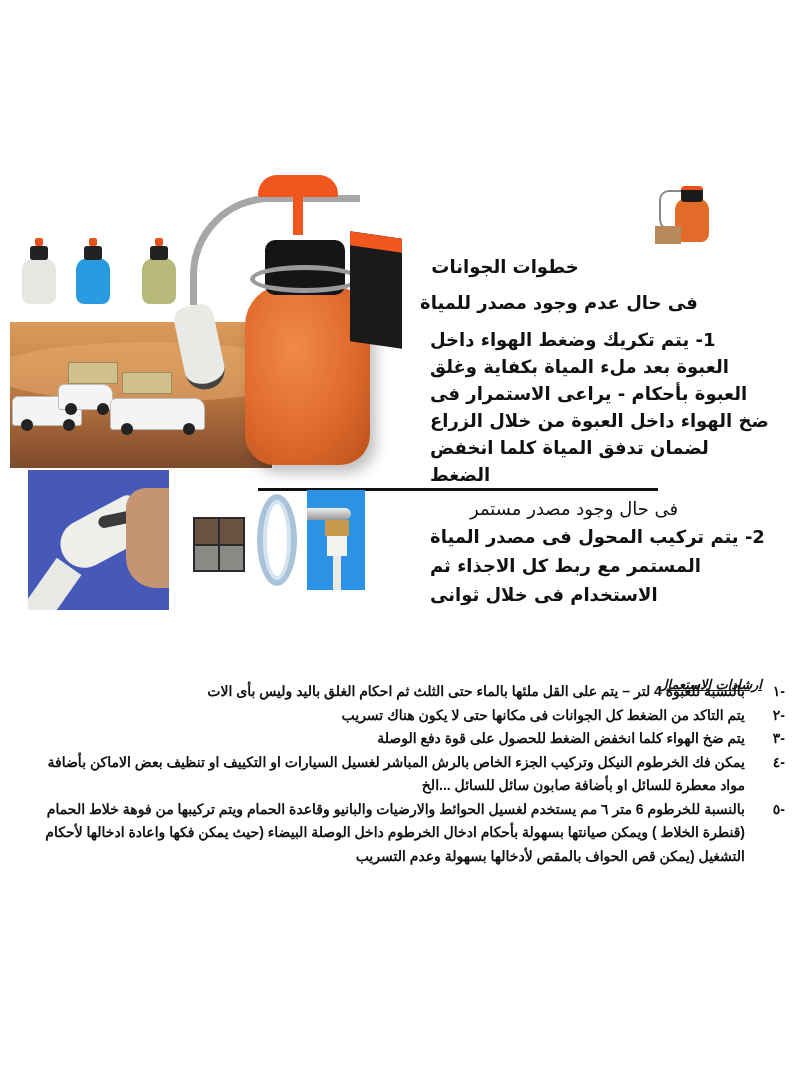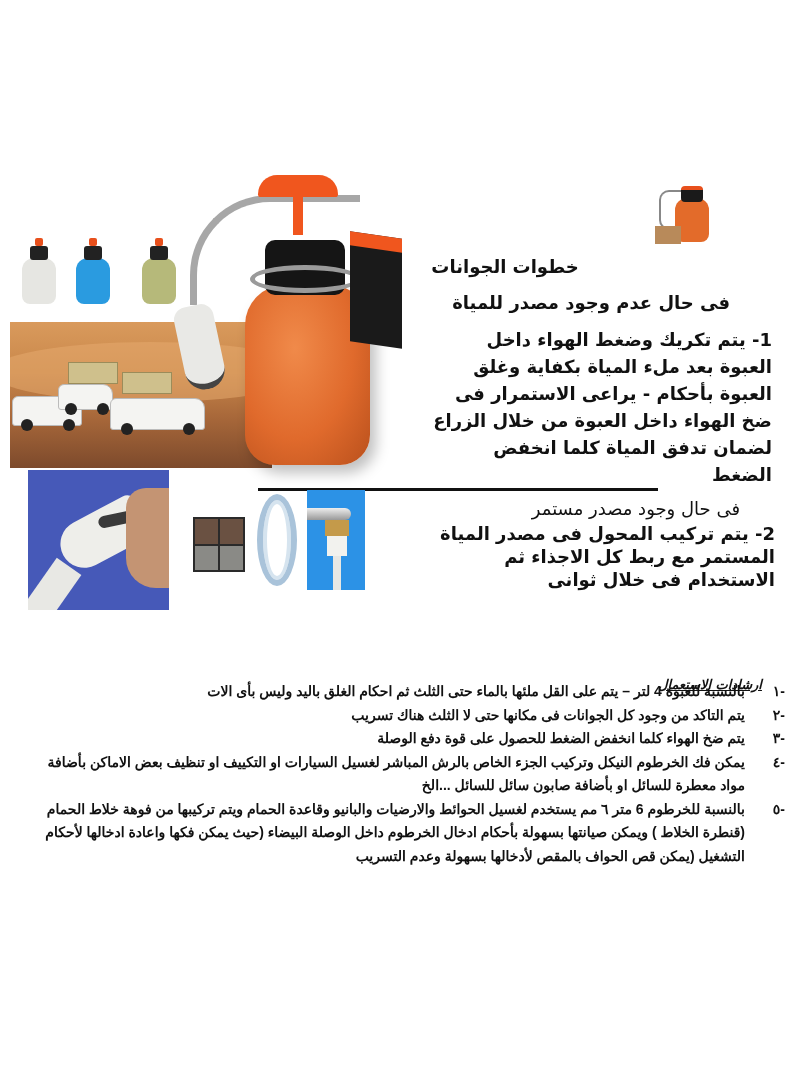--- a/index.html
+++ b/index.html
@@ -41,27 +41,27 @@
     .mb-hose { position: absolute; left: 40px; top: 20px; width: 170px; height: 110px; border: 7px solid #a7a7a7; border-bottom: none; border-right: none; border-radius: 80px 0 0 0; }
     .mb-nozzle { position: absolute; left: 30px; top: 130px; width: 40px; height: 85px; background: #e9e9e6; border-radius: 14px 14px 22px 22px; transform: rotate(-12deg); border-bottom: 6px solid #444; }
 
     .thumb-product { left: 653px; top: 180px; width: 70px; height: 72px; }
     .thumb-product .tb { position: absolute; left: 22px; top: 18px; width: 34px; height: 44px; background: #e36b2a; border-radius: 12px 12px 8px 8px; }
     .thumb-product .tc { position: absolute; left: 28px; top: 6px; width: 22px; height: 16px; background: #1a1a1a; border-radius: 4px; border-top: 4px solid #e8501c; }
     .thumb-product .tl { position: absolute; left: 2px; top: 46px; width: 26px; height: 18px; background: #b88a5a; }
     .thumb-product .th { position: absolute; left: 6px; top: 10px; width: 22px; height: 40px; border: 2px solid #888; border-right: none; border-radius: 10px 0 0 10px; }
 
     
-    .rtl { direction: rtl; text-align: right; unicode-bidi: plaintext; }
+    .rtl { direction: rtl; text-align: left; unicode-bidi: plaintext; }
     .steps-title { left: 420px; top: 256px; width: 170px; font-size: 18px; font-weight: bold; text-align: center; }
     .case-heading-1 { left: 420px; top: 292px; width: 310px; font-size: 18px; font-weight: bold; }
     .step-1 { left: 430px; top: 326px; width: 342px; font-size: 18px; font-weight: bold; line-height: 27px; }
     .divider-line { left: 258px; top: 488px; width: 400px; height: 3px; background: #111; }
     .case-heading-2 { left: 470px; top: 498px; width: 270px; font-size: 18px; font-weight: normal; }
-    .step-2 { left: 430px; top: 522px; width: 345px; font-size: 18px; font-weight: bold; line-height: 23px; }
+    .step-2 { left: 430px; top: 522px; width: 345px; font-size: 18px; font-weight: bold; line-height: 29px; }
 
     
     .hand-photo { left: 28px; top: 470px; width: 141px; height: 140px; background: #4659b8; overflow: hidden; }
     .hand-photo .sprayer { position: absolute; left: 30px; top: 40px; width: 90px; height: 48px; background: #eeeeea; border-radius: 24px 10px 10px 24px; transform: rotate(-28deg); }
     .hand-photo .pipe { position: absolute; left: 6px; top: 90px; width: 30px; height: 70px; background: #e8e8e4; transform: rotate(35deg); }
     .hand-photo .hand { position: absolute; left: 98px; top: 18px; width: 50px; height: 100px; background: #c49473; border-radius: 20px 0 0 30px; }
     .hand-photo .trigger { position: absolute; left: 70px; top: 42px; width: 50px; height: 12px; background: #3a3a3a; border-radius: 6px; transform: rotate(-12deg); }
 
     .tap-steps { left: 193px; top: 517px; width: 52px; height: 55px; background: #2a2a2a; display: grid; grid-template-columns: 1fr 1fr; grid-template-rows: 1fr 1fr; gap: 2px; padding: 2px; }
     .tap-steps div { background: #6a5142; }
@@ -164,21 +164,21 @@
 
 <div class="abs instr-title rtl">ارشادات الاستعمال</div>
 
 <ol class="abs instr-list">
   <li>
     <span class="num">١-</span>
     <span class="txt">بالنسبة للعبوة 4 لتر – يتم على القل ملئها بالماء حتى الثلث ثم احكام الغلق باليد وليس بأى الات</span>
   </li>
   <li>
     <span class="num">٢-</span>
-    <span class="txt">يتم التاكد من وجود كل الجوانات فى مكانها حتى لا الثلث هناك تسريب</span>
+    <span class="txt">يتم التاكد من الضغط كل الجوانات فى مكانها حتى لا يكون هناك تسريب</span>
   </li>
   <li>
     <span class="num">٣-</span>
     <span class="txt">يتم ضخ الهواء كلما انخفض الضغط للحصول على قوة دفع الوصلة</span>
   </li>
   <li>
     <span class="num">٤-</span>
     <span class="txt">يمكن فك الخرطوم النيكل وتركيب الجزء الخاص بالرش المباشر لغسيل السيارات او التكييف او تنظيف بعض الاماكن بأضافة مواد معطرة للسائل او بأضافة صابون سائل للسائل ...الخ</span>
   </li>
   <li>

